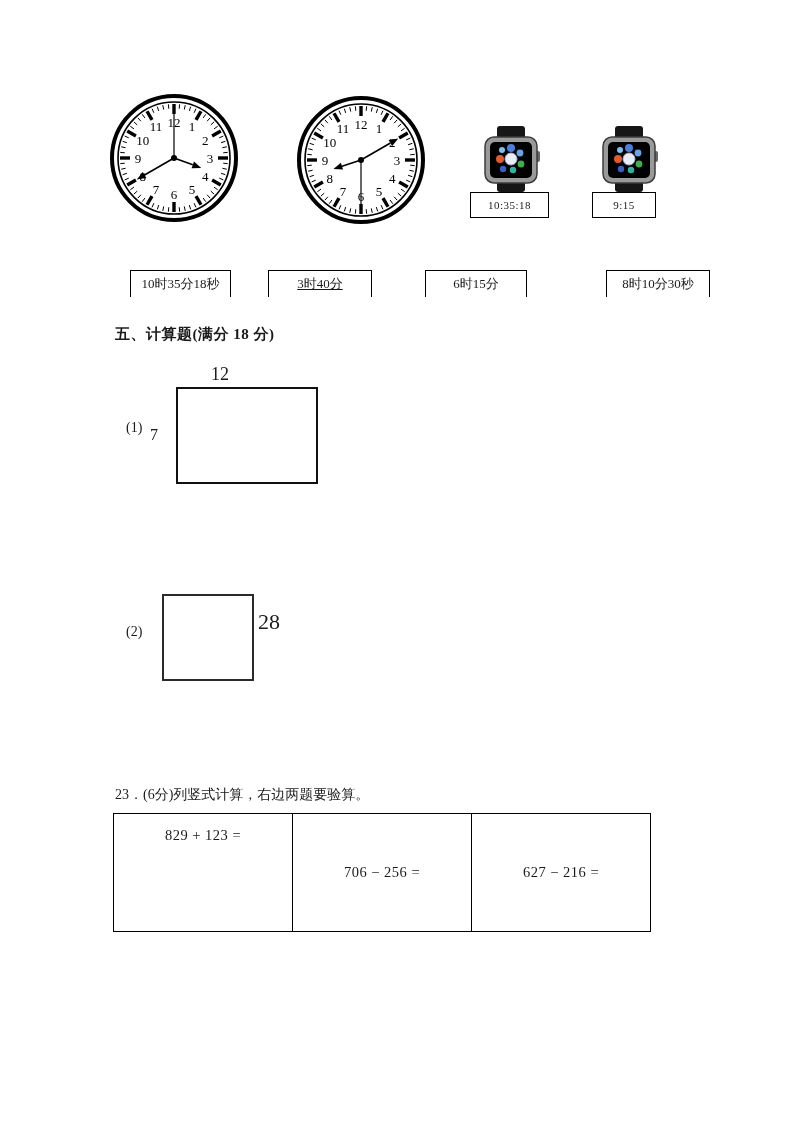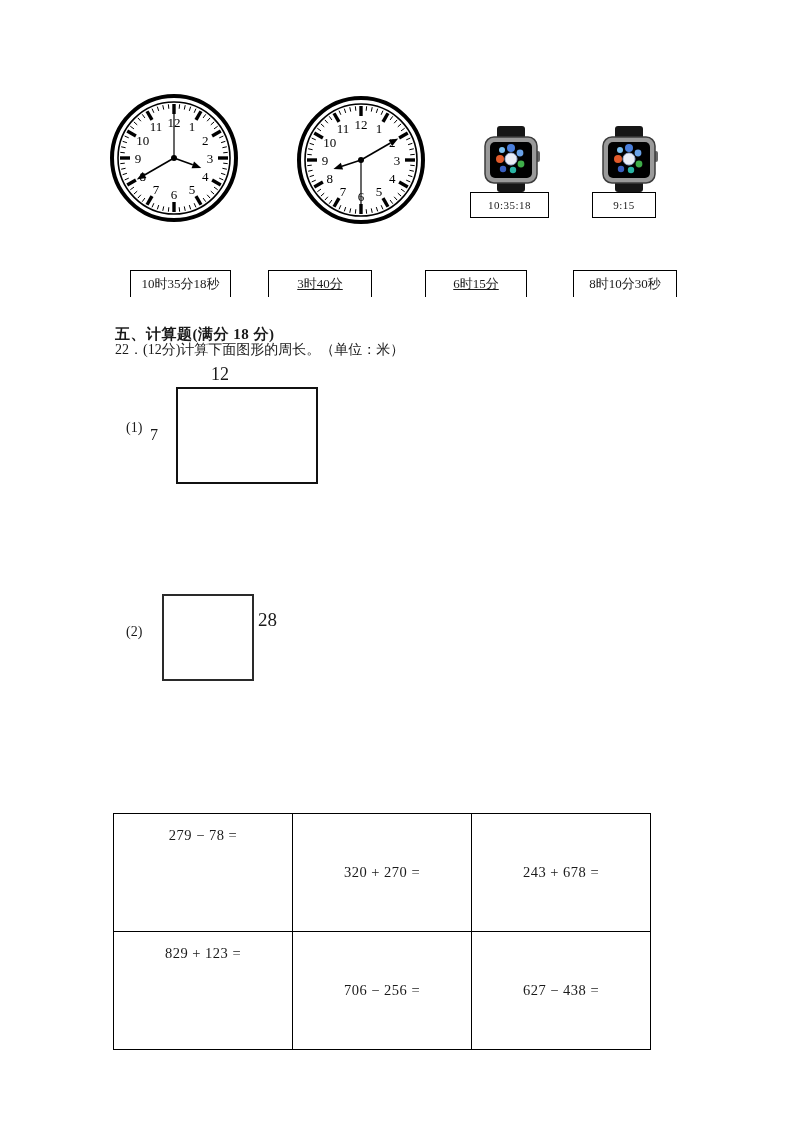--- a/index.html
+++ b/index.html
@@ -241,45 +241,40 @@
 
   <div class="abs time-box" style="left:470px;top:192px;width:77px;height:24px;">
     <span>10:35:18</span>
   </div>
   <div class="abs time-box" style="left:592px;top:192px;width:62px;height:24px;">
     <span>9:15</span>
   </div>
 
   <div class="abs answer-box" style="left:122px;top:270px;width:99px;margin-left:8px;">10时35分18秒</div>
   <div class="abs answer-box" style="left:268px;top:270px;width:102px;text-decoration:underline;">3时40分</div>
-  <div class="abs answer-box" style="left:425px;top:270px;width:100px;text-decoration:underline;">6时15分</div>
-  <div class="abs answer-box" style="left:573px;top:270px;width:102px;">8时10分30秒</div>
+  <div class="abs answer-box" style="left:425px;top:270px;width:100px;">6时15分</div>
+  <div class="abs answer-box" style="left:606px;top:270px;width:102px;">8时10分30秒</div>
 
   <div class="abs section-title" style="left:115px;top:325px;">五、计算题(满分 18 分)</div>
 
-  <div class="abs qtext" style="left:115px;top:341px;">22．(12分)计算下面图形的周长。（单位：米）</div>
 
   <div class="abs dim" style="left:198px;top:364px;width:44px;text-align:center;">12</div>
   <div class="abs figlabel" style="left:126px;top:420px;">(1)</div>
   <div class="abs" style="left:150px;top:426px;font-size:16px;">7</div>
   <div class="abs fig-rect" style="left:176px;top:387px;width:138px;height:93px;"></div>
 
   <div class="abs figlabel" style="left:126px;top:624px;">(2)</div>
   <div class="abs fig-square" style="left:162px;top:594px;width:88px;height:83px;"></div>
-  <div class="abs" style="left:258px;top:609px;font-size:19px;">28</div>
-
+  <div class="abs" style="left:258px;top:609px;font-size:22px;">28</div>
+
+  <div class="abs qtext" style="left:115px;top:786px;">23．(6分)列竖式计算，右边两题要验算。</div>
 
   <table class="calc abs" style="left:113px;top:813px;">
     <tbody>
-        <tr>
-      <td class="top">279 − 78 =</td>
-      <td class="mid">320 + 270 =</td>
-      <td class="mid">243 + 678 =</td>
-    </tr>
     <tr>
       <td class="top">829 + 123 =</td>
       <td class="mid">706 − 256 =</td>
-      <td class="mid">627 − 438 =</td>
+      <td class="mid">627 − 216 =</td>
     </tr>
   </tbody>
     </table>
 
 </div>
 
 </body></html>

